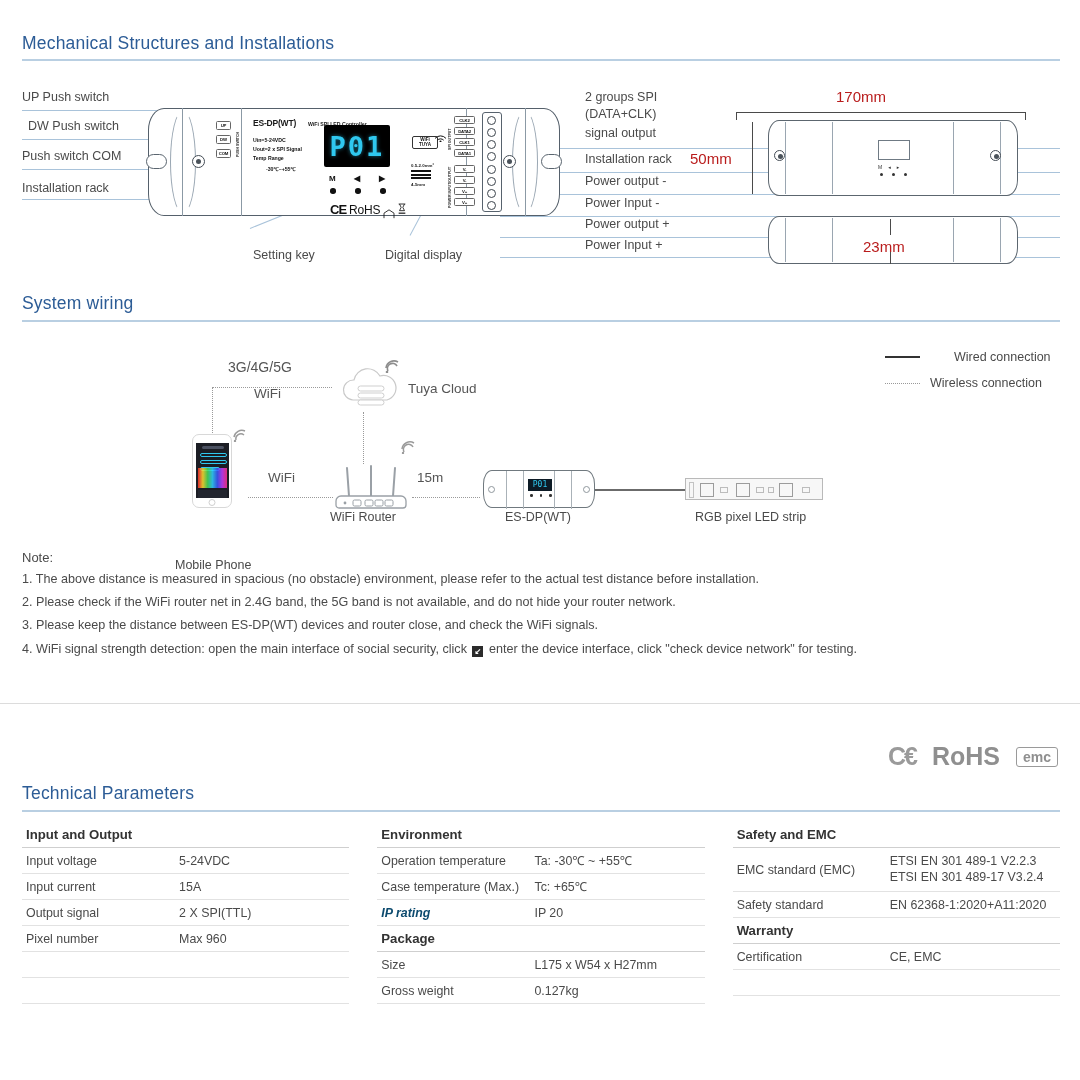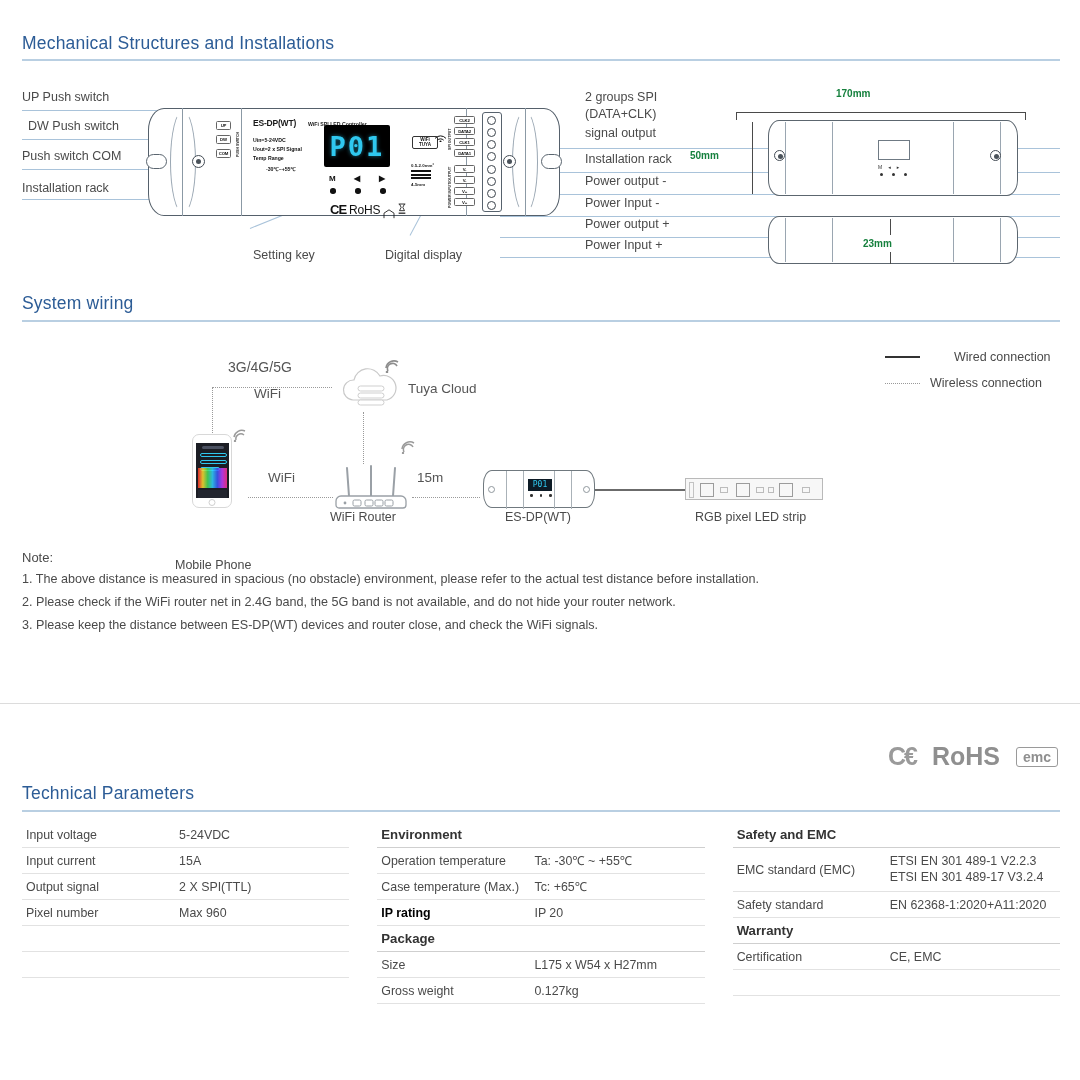--- a/index.html
+++ b/index.html
@@ -86,21 +86,21 @@
     line-height:1.05; padding:1px 0;
   }
   .cert-row { position:absolute; display:flex; align-items:center; gap:3px; }
   .ce-mark { font-size:13px; font-weight:700; color:#111; letter-spacing:-1px; }
   .rohs-mark { font-size:12px; color:#111; letter-spacing:-.2px; }
   .house-mark { width:11px; height:9px; position:relative; }
   .bin-mark { font-size:11px; color:#111; }
 
   
   #dims { position:absolute; left:700px; top:88px; width:360px; height:180px; }
-  .dim-text { position:absolute; font-size:10px; font-weight:700; color:#15803d; }
+  .dim-text { position:absolute; font-size:15px; font-weight:400; color:#b91c1c; }
   .dim-line { position:absolute; background:#4a4a4a; }
   .dv-shell {
     position:absolute; border:1.2px solid #5c666f; border-radius:11px/16px; background:#fff;
   }
 
   
   #sec-wiring { position:absolute; left:22px; top:293px; width:1040px; }
   #wiring-rule { position:absolute; left:22px; top:320px; width:1038px; height:2px; background:#b9cfe2; }
 
   .wlabel { position:absolute; font-size:12.5px; color:#4a4a4a; white-space:nowrap; }
@@ -447,36 +447,44 @@
   <div style="position:absolute; left:93px; top:4px; width:14px; height:14px; border:1px solid #9c9c9c;"></div>
   <div style="position:absolute; left:116px; top:8px; width:8px; height:6px; border:1px solid #bcbcbc;"></div>
 </div>
 <div class="wlabel" style="left:695px; top:510px;">RGB pixel LED strip</div>
 
 <div id="notes">
   <div class="note-head">Note:</div>
   <div class="note-item">1. The above distance is measured in spacious (no obstacle) environment, please refer to the actual test distance before installation.</div>
   <div class="note-item">2. Please check if the WiFi router net in 2.4G band, the 5G band is not available, and do not hide your router network.</div>
   <div class="note-item">3. Please keep the distance between ES-DP(WT) devices and router close, and check the WiFi signals.</div>
+  <div class="note-item">
+    <span>4. WiFi signal strength detection: open the main interface of social security, click</span>
+    <span class="inline-ico">↙</span>
+    <span>enter the device interface, click "check device network" for testing.</span>
+  </div>
 </div>
 
 <div id="mid-rule"></div>
 
 <div id="badges">
   <span class="b-ce">C€</span>
   <span class="b-rohs">RoHS</span>
   <span class="b-emc">emc</span>
 </div>
 
 <div id="sec-tech" class="section-title">Technical Parameters</div>
 <div id="tech-rule"></div>
 
 <div id="tables">
 
   <div class="tcol">
+    <div class="trow hdr">
+      <div class="thead">Input and Output</div>
+    </div>
     <div class="trow">
       <div class="tkey">Input voltage</div>
       <div class="tval">5-24VDC</div>
     </div>
     <div class="trow">
       <div class="tkey">Input current</div>
       <div class="tval">15A</div>
     </div>
     <div class="trow">
       <div class="tkey">Output signal</div>
@@ -496,21 +504,21 @@
     </div>
     <div class="trow">
       <div class="tkey">Operation temperature</div>
       <div class="tval">Ta: -30℃ ~ +55℃</div>
     </div>
     <div class="trow">
       <div class="tkey">Case temperature (Max.)</div>
       <div class="tval">Tc: +65℃</div>
     </div>
     <div class="trow">
-      <div class="tkey" style="font-weight:700; color:#000000;">IP rating</div>
+      <div class="tkey" style="font-weight:700; color:#0c4a6e;font-style:italic;">IP rating</div>
       <div class="tval">IP 20</div>
     </div>
     <div class="trow hdr">
       <div class="thead">Package</div>
     </div>
     <div class="trow">
       <div class="tkey">Size</div>
       <div class="tval">L175 x  W54 x  H27mm</div>
     </div>
     <div class="trow">

